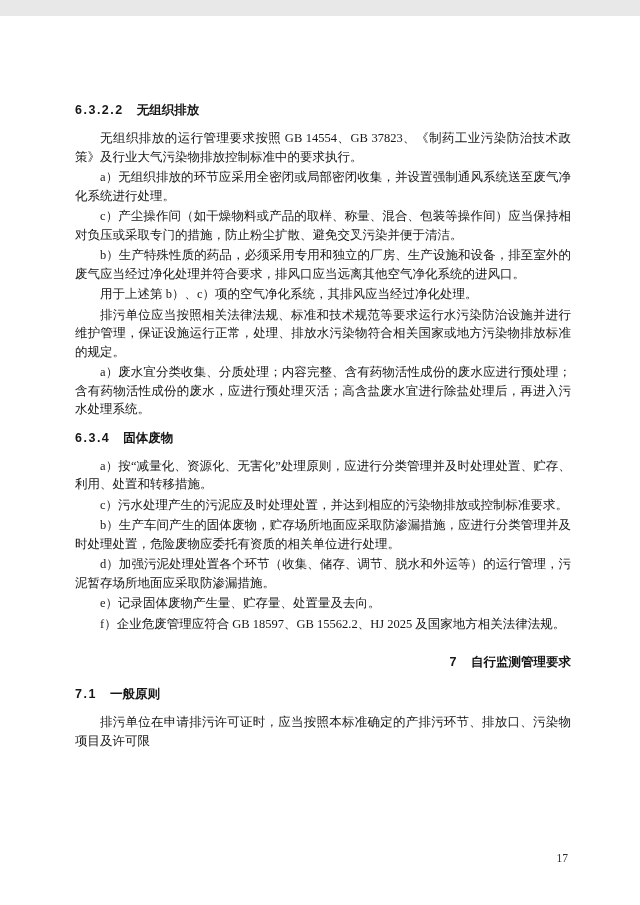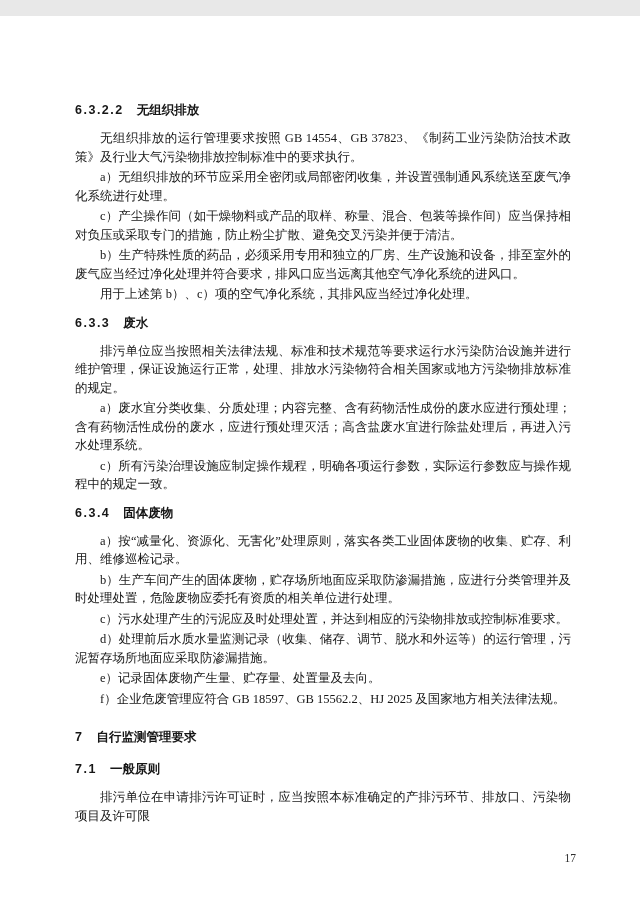--- a/index.html
+++ b/index.html
@@ -30,55 +30,53 @@
   .heading {
     font-family: "Liberation Sans", "DejaVu Sans", sans-serif;
     font-weight: bold;
     font-size: 12.5px;
     line-height: 17px;
     text-align: left;
     margin: 11px 0 10px 0;
   }
   .content .heading:first-child { margin-top: 0; }
   .heading .hnum { display: inline-block; margin-right: 13px; letter-spacing: 1.5px; }
-  .heading.chapter { margin-top: 21px; }
+  .heading.chapter { margin-top: 21px; text-align: right; }
   .heading.sub { margin-top: 15px; }
   .pagenum {
     position: absolute;
     top: 835px;
-    right: 64px;
+    right: 72px;
     font-size: 11.5px;
     line-height: 14px;
     color: #2e2e2e;
     font-family: "Liberation Serif", "DejaVu Serif", serif;
   }
 </style>
 </head>
 <body>
 
 <div class="page">
   <main class="content">
 
     <h3 class="heading"><span class="hnum">6.3.2.2</span><span>无组织排放</span></h3>
     <p class="para">无组织排放的运行管理要求按照 GB 14554、GB 37823、《制药工业污染防治技术政策》及行业大气污染物排放控制标准中的要求执行。</p>
     <p class="para">a）无组织排放的环节应采用全密闭或局部密闭收集，并设置强制通风系统送至废气净化系统进行处理。</p>
     <p class="para">c）产尘操作间（如干燥物料或产品的取样、称量、混合、包装等操作间）应当保持相对负压或采取专门的措施，防止粉尘扩散、避免交叉污染并便于清洁。</p>
     <p class="para">b）生产特殊性质的药品，必须采用专用和独立的厂房、生产设施和设备，排至室外的废气应当经过净化处理并符合要求，排风口应当远离其他空气净化系统的进风口。</p>
     <p class="para">用于上述第 b）、c）项的空气净化系统，其排风应当经过净化处理。</p>
 
-    <h3 class="heading"><span class="hnum">6.3.3</span><span>废水</span></h3>
     <p class="para">排污单位应当按照相关法律法规、标准和技术规范等要求运行水污染防治设施并进行维护管理，保证设施运行正常，处理、排放水污染物符合相关国家或地方污染物排放标准的规定。</p>
     <p class="para">a）废水宜分类收集、分质处理；内容完整、含有药物活性成份的废水应进行预处理；含有药物活性成份的废水，应进行预处理灭活；高含盐废水宜进行除盐处理后，再进入污水处理系统。</p>
-    <p class="para">c）所有污染治理设施应制定操作规程，明确各项运行参数，实际运行参数应与操作规程中的规定一致。</p>
 
     <h3 class="heading"><span class="hnum">6.3.4</span><span>固体废物</span></h3>
-    <p class="para">a）按“减量化、资源化、无害化”处理原则，落实各类工业固体废物的收集、贮存、利用、维修巡检记录。</p>
+    <p class="para">a）按“减量化、资源化、无害化”处理原则，应进行分类管理并及时处理处置、贮存、利用、处置和转移措施。</p>
+    <p class="para">c）污水处理产生的污泥应及时处理处置，并达到相应的污染物排放或控制标准要求。</p>
     <p class="para">b）生产车间产生的固体废物，贮存场所地面应采取防渗漏措施，应进行分类管理并及时处理处置，危险废物应委托有资质的相关单位进行处理。</p>
-    <p class="para">c）污水处理产生的污泥应及时处理处置，并达到相应的污染物排放或控制标准要求。</p>
-    <p class="para">d）处理前后水质水量监测记录（收集、储存、调节、脱水和外运等）的运行管理，污泥暂存场所地面应采取防渗漏措施。</p>
+    <p class="para">d）加强污泥处理处置各个环节（收集、储存、调节、脱水和外运等）的运行管理，污泥暂存场所地面应采取防渗漏措施。</p>
     <p class="para">e）记录固体废物产生量、贮存量、处置量及去向。</p>
     <p class="para">f）企业危废管理应符合 GB 18597、GB 15562.2、HJ 2025 及国家地方相关法律法规。</p>
 
     <h2 class="heading chapter"><span class="hnum">7</span><span>自行监测管理要求</span></h2>
 
     <h3 class="heading sub"><span class="hnum">7.1</span><span>一般原则</span></h3>
     <p class="para">排污单位在申请排污许可证时，应当按照本标准确定的产排污环节、排放口、污染物项目及许可限</p>
 
   </main>
 

